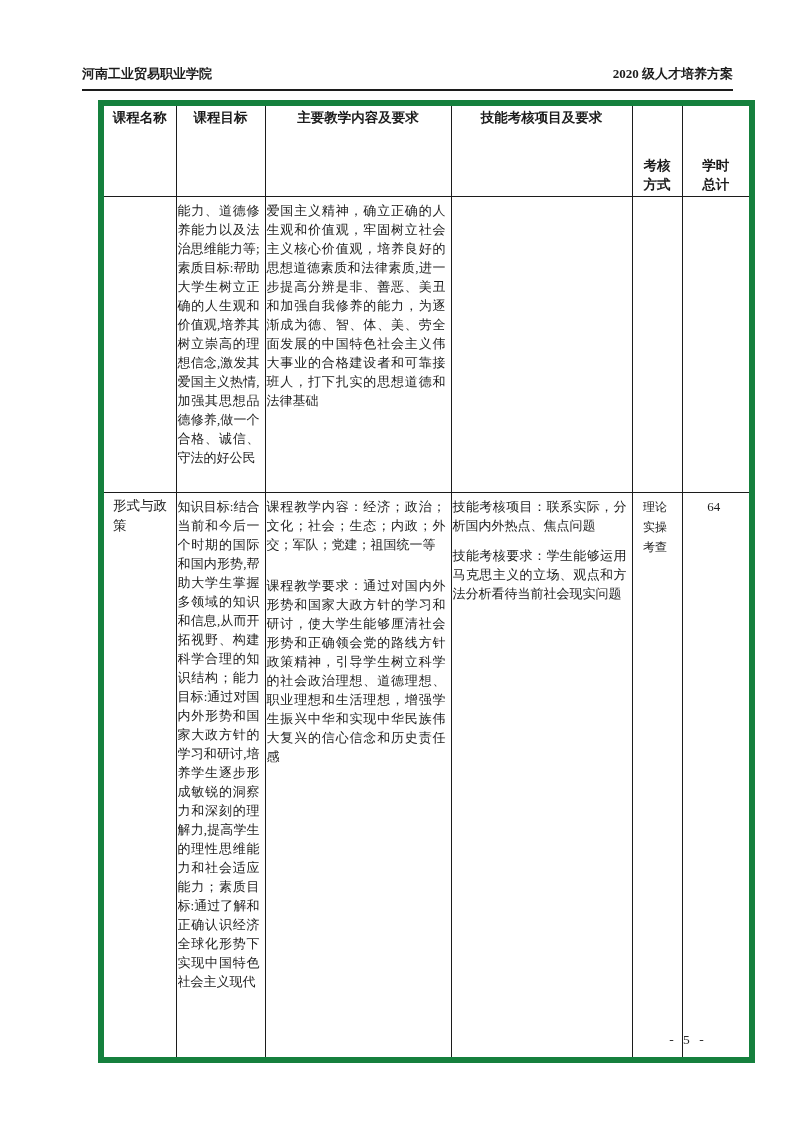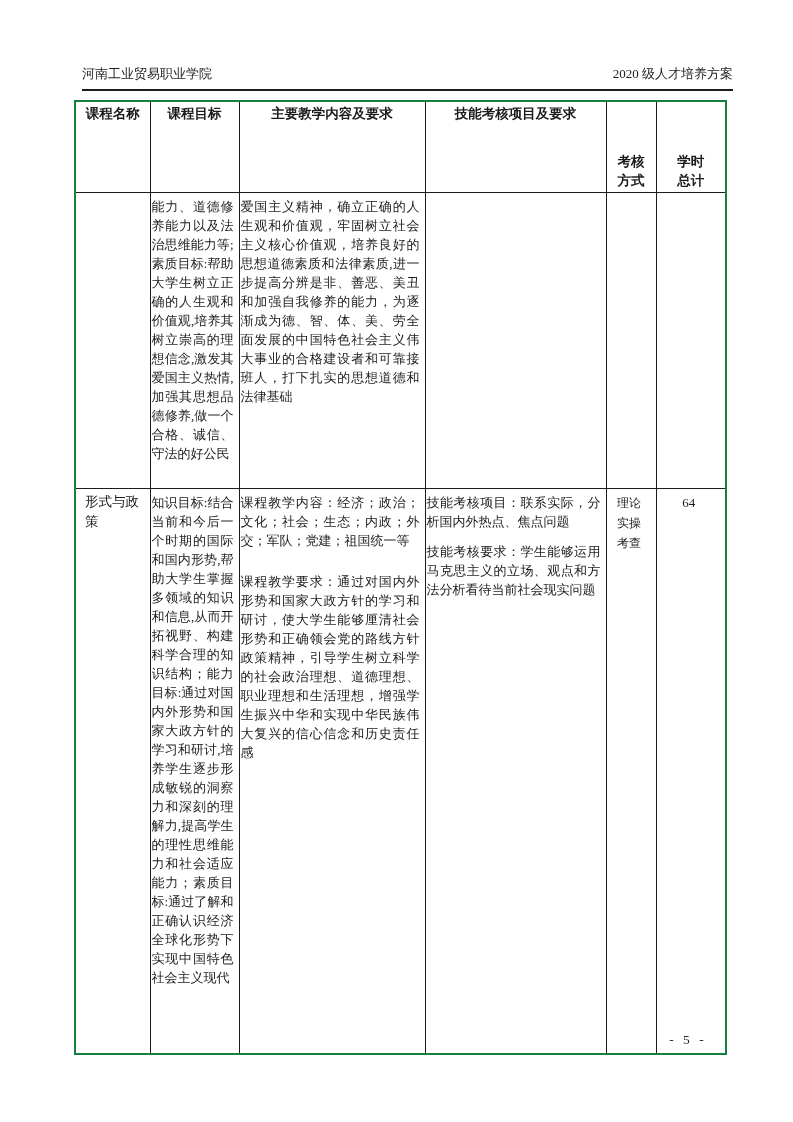--- a/index.html
+++ b/index.html
@@ -16,37 +16,38 @@
   .doc-header {
     position: absolute;
     left: 82px;
     top: 66px;
     width: 651px;
     display: flex;
     justify-content: space-between;
     align-items: flex-end;
     font-size: 13px;
     line-height: 16px;
+    font-weight: bold;
   }
   .header-rule {
     position: absolute;
     left: 82px;
     top: 89px;
     width: 651px;
     height: 0;
     border-top: 2px solid #1c1c1c;
   }
   table.main {
     position: absolute;
-    left: 74px;
+    left: 98px;
     top: 100px;
     width: 651px;
     border-collapse: collapse;
     table-layout: fixed;
-    border: 2px solid #15803d;
+    border: 6px solid #15803d;
   }
   table.main th, table.main td {
     border: 1px solid #1c1c1c;
     vertical-align: top;
     overflow: hidden;
   }
   thead th {
     height: 46px;
     vertical-align: middle;
     text-align: center;

